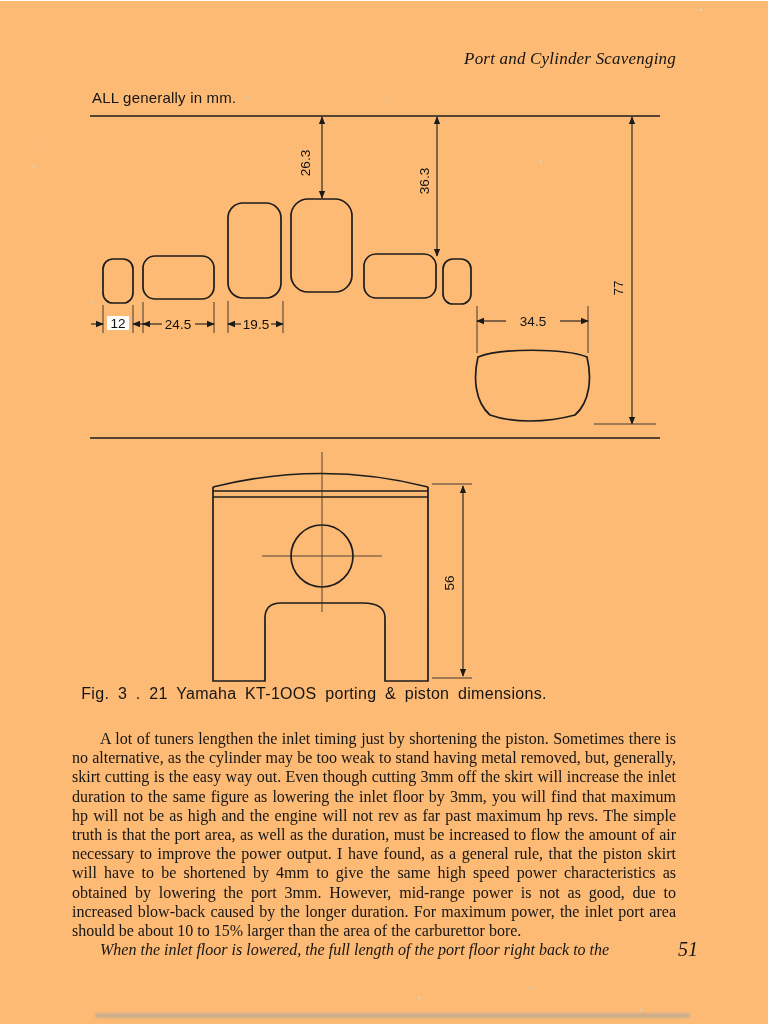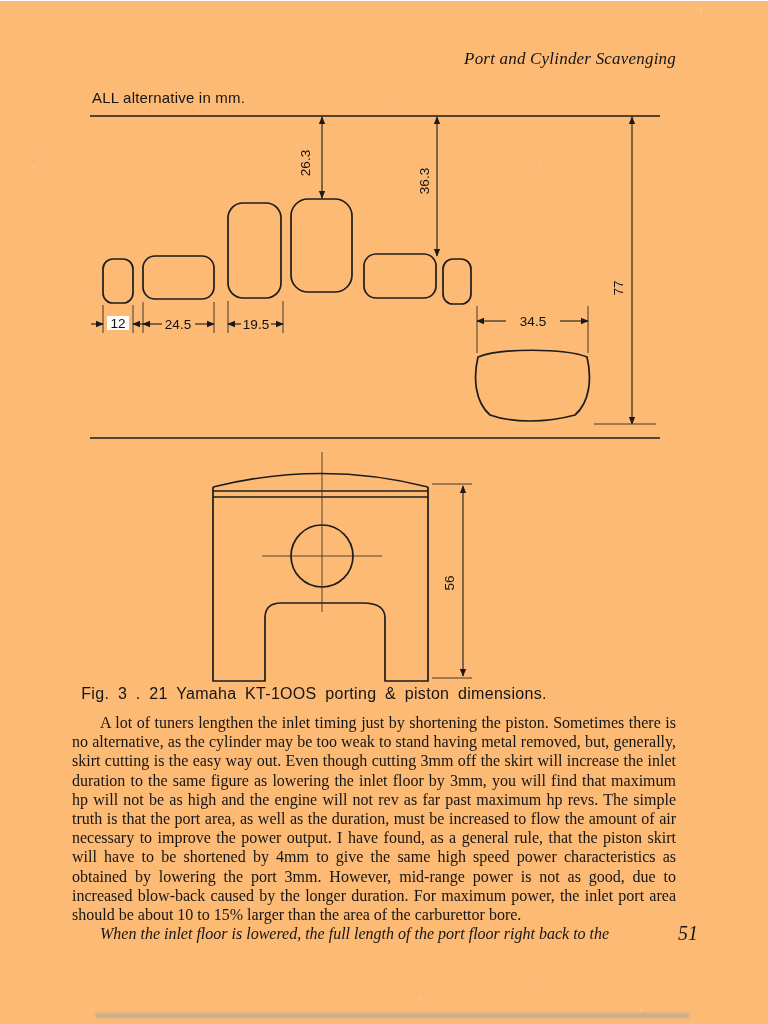--- a/index.html
+++ b/index.html
@@ -26,21 +26,21 @@
   .figure-svg .thin    { stroke:#2a2a2a; stroke-width:0.8; }
   .figure-svg text {
     font-family:"Liberation Sans", sans-serif; font-size:13.5px; fill:#111;
   }
   .caption {
     position:absolute; top:684px; left:0; width:628px; text-align:center;
     font-family:"Liberation Sans", sans-serif; font-size:16px;
     letter-spacing:0.3px; word-spacing:4px;
   }
   .body-text {
-    position:absolute; top:712px; left:72px; width:604px;
+    position:absolute; top:728px; left:72px; width:604px;
     font-size:16px; line-height:19.2px; text-align:justify;
   }
   .body-text p { margin:0; text-indent:28px; }
   .para2-row { position:relative;font-style:italic; }
   .pagenum {
     position:absolute; right:-22px; bottom:0;
     font-size:20px; font-family:"Liberation Serif", serif;
   }
   .specks {
     position:absolute; top:0; left:0; width:2px; height:2px; border-radius:50%;
@@ -55,21 +55,21 @@
     background:#a5a5a5; opacity:0.55; filter:blur(1px); border-radius:3px;
   }
 </style>
 </head>
 <body>
 
 <div class="page">
 
   <div class="running-header">Port and Cylinder Scavenging</div>
 
-  <div class="dims-note">ALL alternative in mm.</div>
+  <div class="dims-note">ALL generally in mm.</div>
 
   <svg class="figure-svg" width="768" height="600" viewBox="0 0 768 600">
     <defs>
       <marker id="arw" viewBox="0 0 10 10" refX="9" refY="5" markerWidth="7.5" markerHeight="7.5" orient="auto-start-reverse">
         <path d="M0,1 L10,5 L0,9 Z" fill="#1a1a1a"></path>
       </marker>
     </defs>
 
     <g>
       <line class="refline" x1="90" y1="10" x2="660" y2="10"></line>

